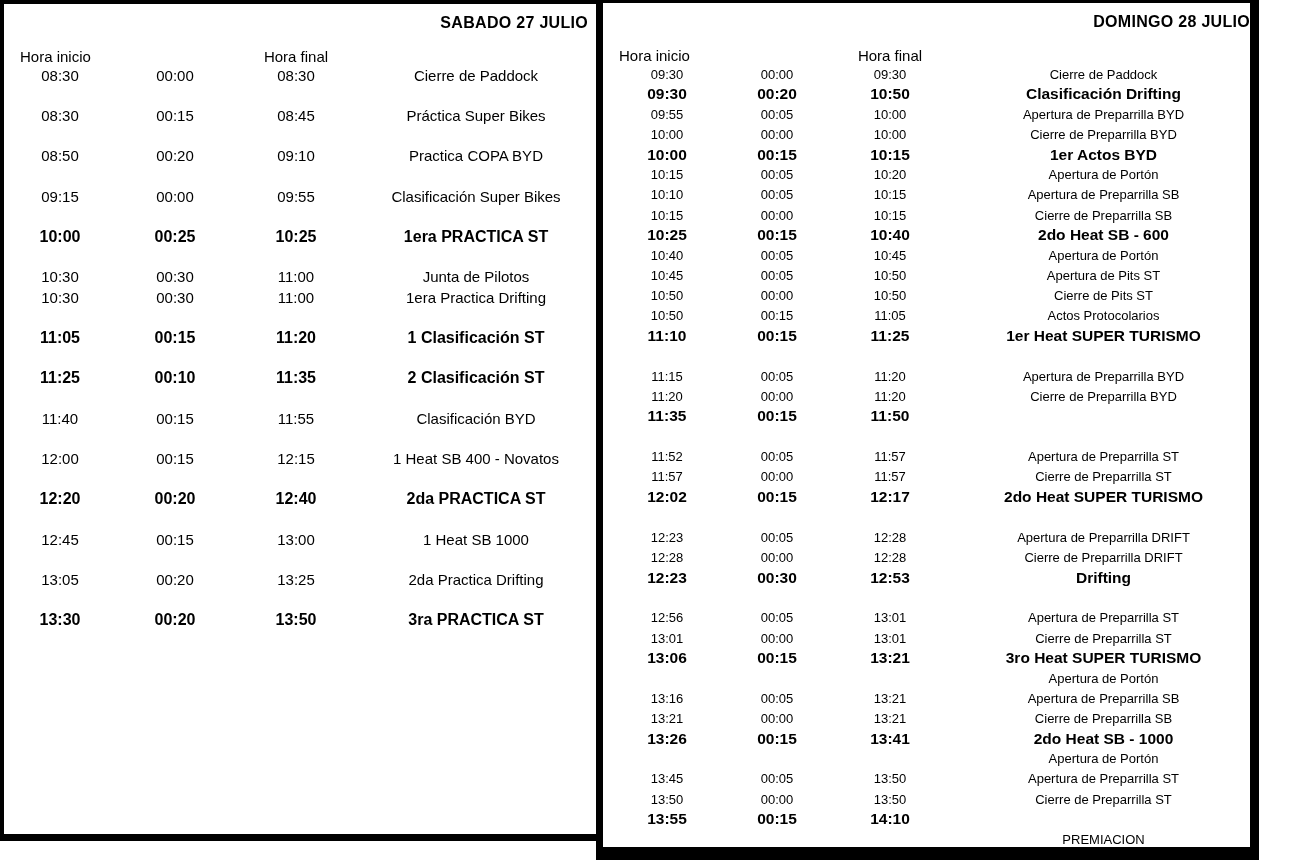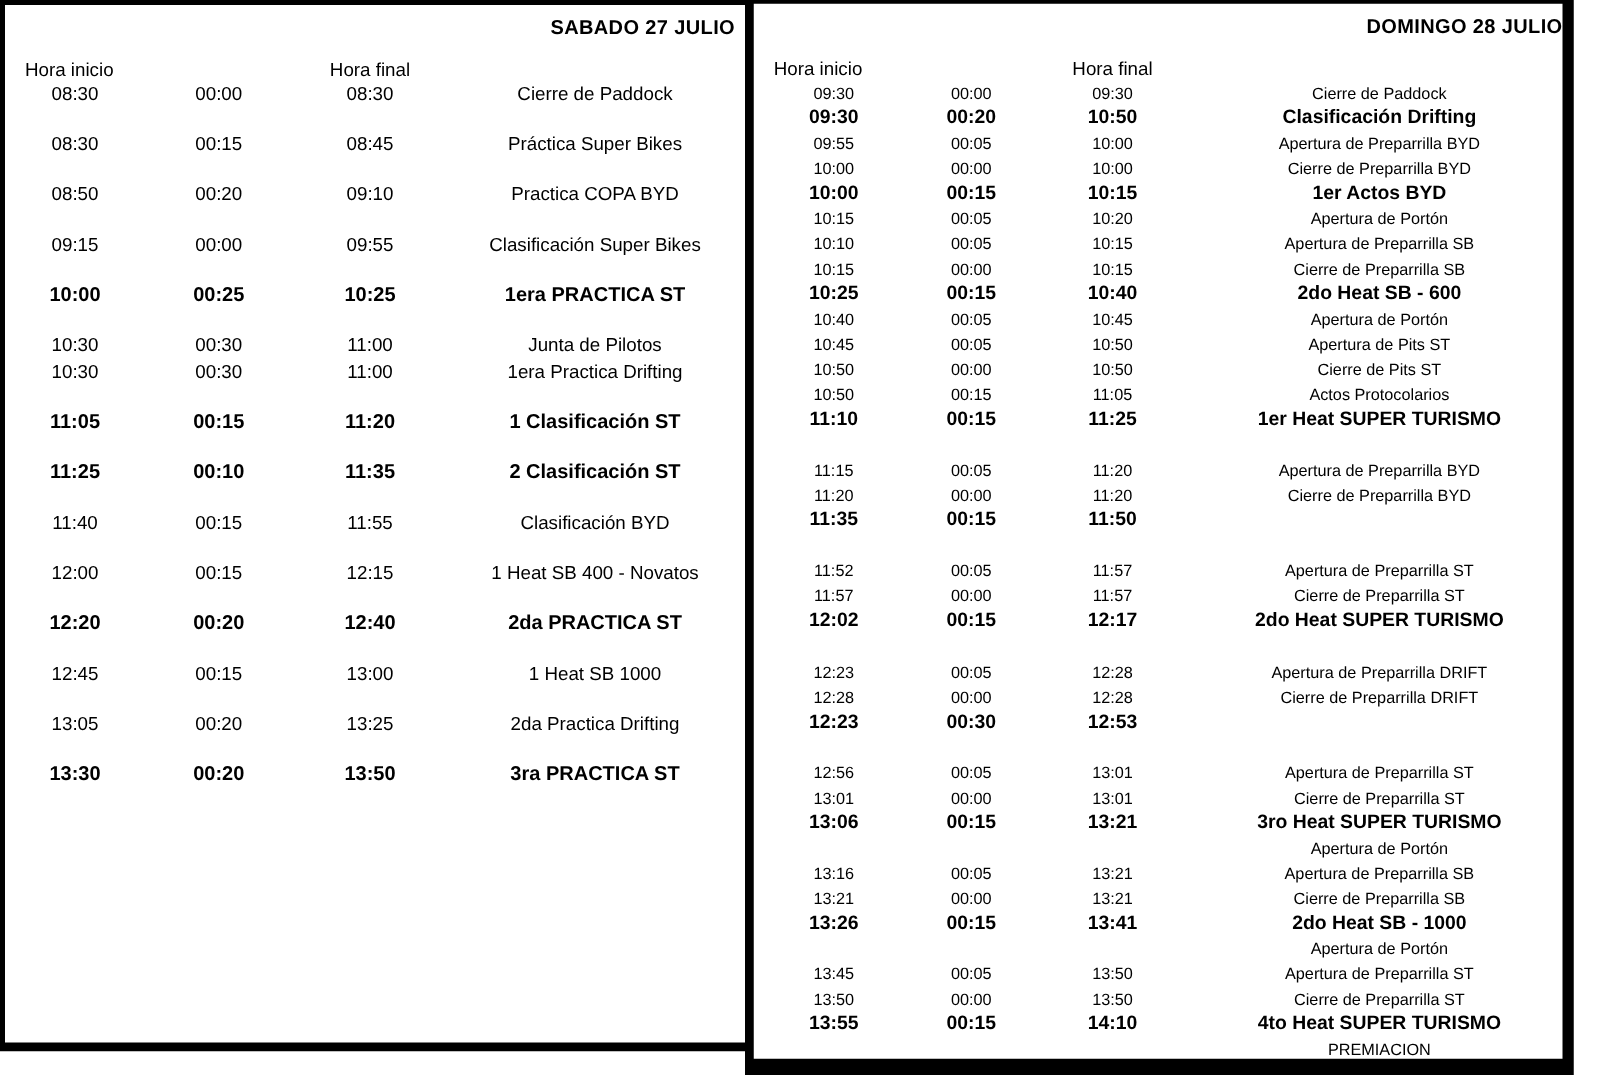--- a/index.html
+++ b/index.html
@@ -384,20 +384,21 @@
         <div class="row">
           <div class="cell c1">12:28</div>
           <div class="cell c2">00:00</div>
           <div class="cell c3">12:28</div>
           <div class="cell c4">Cierre de Preparrilla DRIFT</div>
         </div>
         <div class="row bold">
           <div class="cell c1">12:23</div>
           <div class="cell c2">00:30</div>
           <div class="cell c3">12:53</div>
+          <div class="cell c4">Drifting</div>
         </div>
         <div class="row">
           <div class="cell c1"></div>
           <div class="cell c2"></div>
           <div class="cell c3"></div>
           <div class="cell c4"></div>
         </div>
         <div class="row">
           <div class="cell c1">12:56</div>
           <div class="cell c2">00:05</div>
@@ -455,21 +456,20 @@
         <div class="row">
           <div class="cell c1">13:50</div>
           <div class="cell c2">00:00</div>
           <div class="cell c3">13:50</div>
           <div class="cell c4">Cierre de Preparrilla ST</div>
         </div>
         <div class="row bold">
           <div class="cell c1">13:55</div>
           <div class="cell c2">00:15</div>
           <div class="cell c3">14:10</div>
-          <div class="cell c4">4to Heat SUPER TURISMO</div>
         </div>
         <div class="row">
           <div class="cell c1"></div>
           <div class="cell c2"></div>
           <div class="cell c3"></div>
           <div class="cell c4">PREMIACION</div>
         </div>
       </div>
   </section>
 

